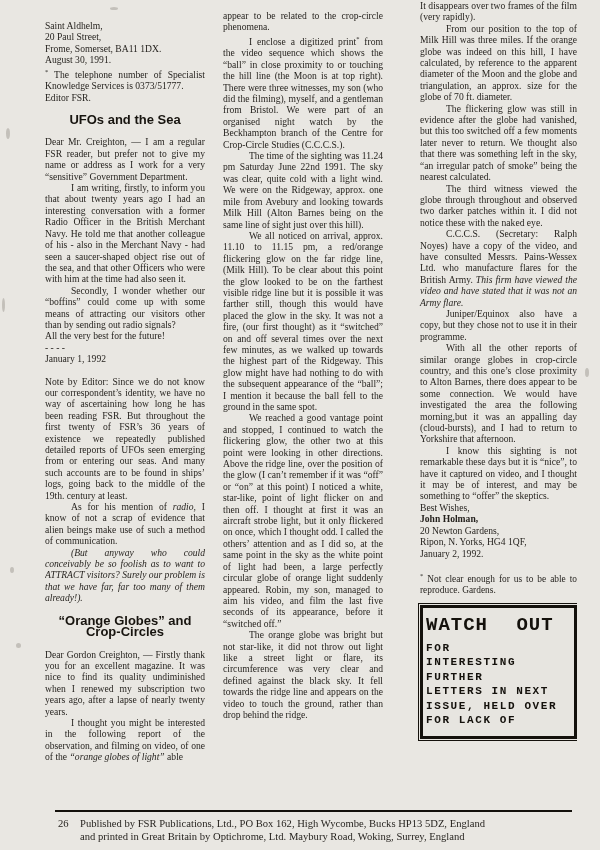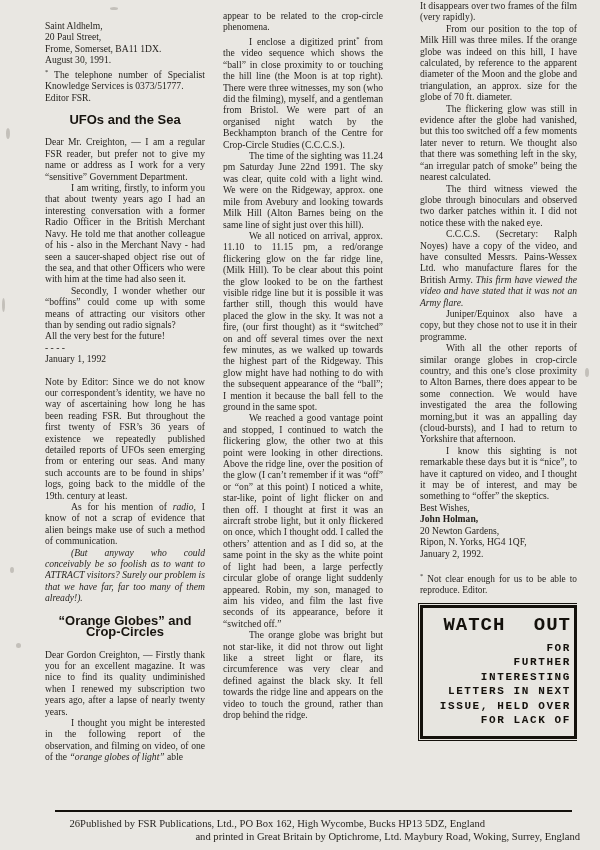--- a/index.html
+++ b/index.html
@@ -33,32 +33,31 @@
   .i{font-style:italic;}
   .b{font-weight:bold;}
   .sup{vertical-align:super;font-size:6.5px;}
   
   .watch-box{
     margin-top:8px;
     border:3px solid #14110c;
     outline:1px solid #14110c;
     outline-offset:1px;
     padding:7px 3px 8px 3px;
-    text-align:right;
+    text-align:left;
     font-family:"Liberation Mono", monospace;
     font-weight:bold;color:#14110c;
     background:#e7e5e0;
   }
   .watch-title{font-size:19px;line-height:21px;letter-spacing:1px;word-spacing:16px;margin-bottom:5px;white-space:nowrap;}
   .watch-line{font-size:11px;line-height:14.5px;letter-spacing:1.6px;white-space:nowrap;}
   
   .footer{
     position:absolute;left:0;right:0;bottom:0;height:40px;
     background:#e9e7e2;
-    text-align:right;
   }
   .footer-rule{position:absolute;top:0;left:55px;right:28px;border-top:2.5px solid #14110c;}
   .footer-text{position:absolute;top:7px;left:58px;right:20px;font-size:10.6px;line-height:13.2px;color:#221f1b;}
   .footer-l1{display:flex;align-items:baseline;}
   .pgnum{width:22px;flex:0 0 22px;font-size:10.6px;}
   .footer-l2{margin-left:22px;}
 </style>
 </head>
 <body>
 
@@ -104,38 +103,38 @@
         <p class="para"><span>The time of the sighting was 11.24 pm Saturday June 22nd 1991. The sky was clear, quite cold with a light wind.  We were on the Ridgeway, approx. one mile from Avebury and looking towards Milk Hill (Alton Barnes being on the same line of sight just over this hill).</span></p>
         <p class="para"><span>We all noticed on arrival, approx. 11.10 to 11.15 pm, a red/orange flickering glow on the far ridge line, (Milk Hill).   To be clear about this point the glow looked to be on the farthest visible ridge line but it is possible it was farther still, though this would have placed the glow in the sky.  It was not a fire, (our first thought) as it “switched” on and off several times over the next few minutes, as we walked up towards the highest part of the Ridgeway.   This glow might have had nothing to do with the subsequent appearance of the “ball”;  I mention it because the ball fell to the ground in the same spot.</span></p>
         <p class="para"><span>We reached a good vantage point and stopped, I continued to watch the flickering glow, the other two at this point were looking in other directions.   Above the ridge line, over the position of the glow (I can’t remember if it was “off” or “on” at this point) I noticed a white, star-like, point of light flicker on and then off.   I thought at first it was an aircraft strobe light, but it only flickered on once, which I thought odd.   I called the others’ attention and as I did so, at the same point in the sky as the white point of light had been, a large perfectly circular globe of orange light suddenly appeared. Robin, my son, managed to aim his video, and film the last five seconds of its appearance, before it “switched off.”</span></p>
         <p class="para"><span>The orange globe was bright but not star-like, it did not throw out light like a street light or flare, its circumference was very clear and defined against the black sky.   It fell towards the ridge line and appears on the video to touch the ground, rather than drop behind the ridge.</span></p>
       </div>
     <div class="col col-right">
 
     <p class="para0"><span>It disappears over two frames of the film (very rapidly).</span></p>
         <p class="para"><span>From our position to the top of Milk Hill was three miles.   If the orange globe was indeed on this hill, I have calculated, by reference to the apparent diameter of the Moon and the globe and triangulation, an approx. size for the globe of 70 ft. diameter.</span></p>
         <p class="para"><span>The flickering glow was still in evidence after the globe had vanished, but this too switched off a few moments later never to return.   We thought also that there was something left in the sky, “an irregular patch of smoke” being the nearest calculated.</span></p>
-        <p class="para"><span>The third witness viewed the globe through binoculars and observed two darker patches within it.   I did not notice these with the naked eye.</span></p>
+        <p class="para"><span>The third witness viewed the globe through throughout and observed two darker patches within it.   I did not notice these with the naked eye.</span></p>
         <p class="para"><span>C.C.C.S. (Secretary:  Ralph Noyes) have a copy of the video, and have consulted Messrs. Pains-Wessex Ltd. who manufacture flares for the British Army. </span><span class="i">This firm have viewed the video and have stated that it was not an Army flare.</span></p>
         <p class="para"><span>Juniper/Equinox also have a copy, but they chose not to use it in their programme.</span></p>
         <p class="para"><span>With all the other reports of similar orange globes in crop-circle country, and this one’s close proximity to Alton Barnes, there does appear to be some connection.   We would have investigated the area the following morning,but it was an appalling day (cloud-bursts), and I had to return to Yorkshire that afternoon.</span></p>
         <p class="para"><span>I know this sighting is not remarkable these days but it is “nice”, to have it captured on video, and I thought it may be of interest, and may be something to “offer” the skeptics.</span></p>
         <p class="line"><span>Best Wishes,</span></p>
         <p class="line"><span class="b">John Holman,</span></p>
         <p class="line"><span>20 Newton Gardens,</span></p>
         <p class="line"><span>Ripon, N. Yorks, HG4 1QF,</span></p>
         <p class="line"><span>January 2, 1992.</span></p>
         <p class="gap"></p>
-        <p class="foot"><span class="sup">*</span><span>  Not clear enough for us to be able to reproduce.   Editor.</span></p>
+        <p class="foot"><span class="sup">*</span><span>  Not clear enough for us to be able to reproduce.   Gardens.</span></p>
         <div class="watch-box" id="watch-box">
     <div class="watch-title">WATCH OUT</div>
     <div id="watch-lines">
             <div class="watch-line">FOR</div>
+            <div class="watch-line">INTERESTING</div>
             <div class="watch-line">FURTHER</div>
-            <div class="watch-line">INTERESTING</div>
             <div class="watch-line">LETTERS IN NEXT</div>
             <div class="watch-line">ISSUE, HELD OVER</div>
             <div class="watch-line">FOR LACK OF</div>
           </div>
   </div>
       </div>
   </div>
 
   <div class="footer">
     <div class="footer-rule"></div>

